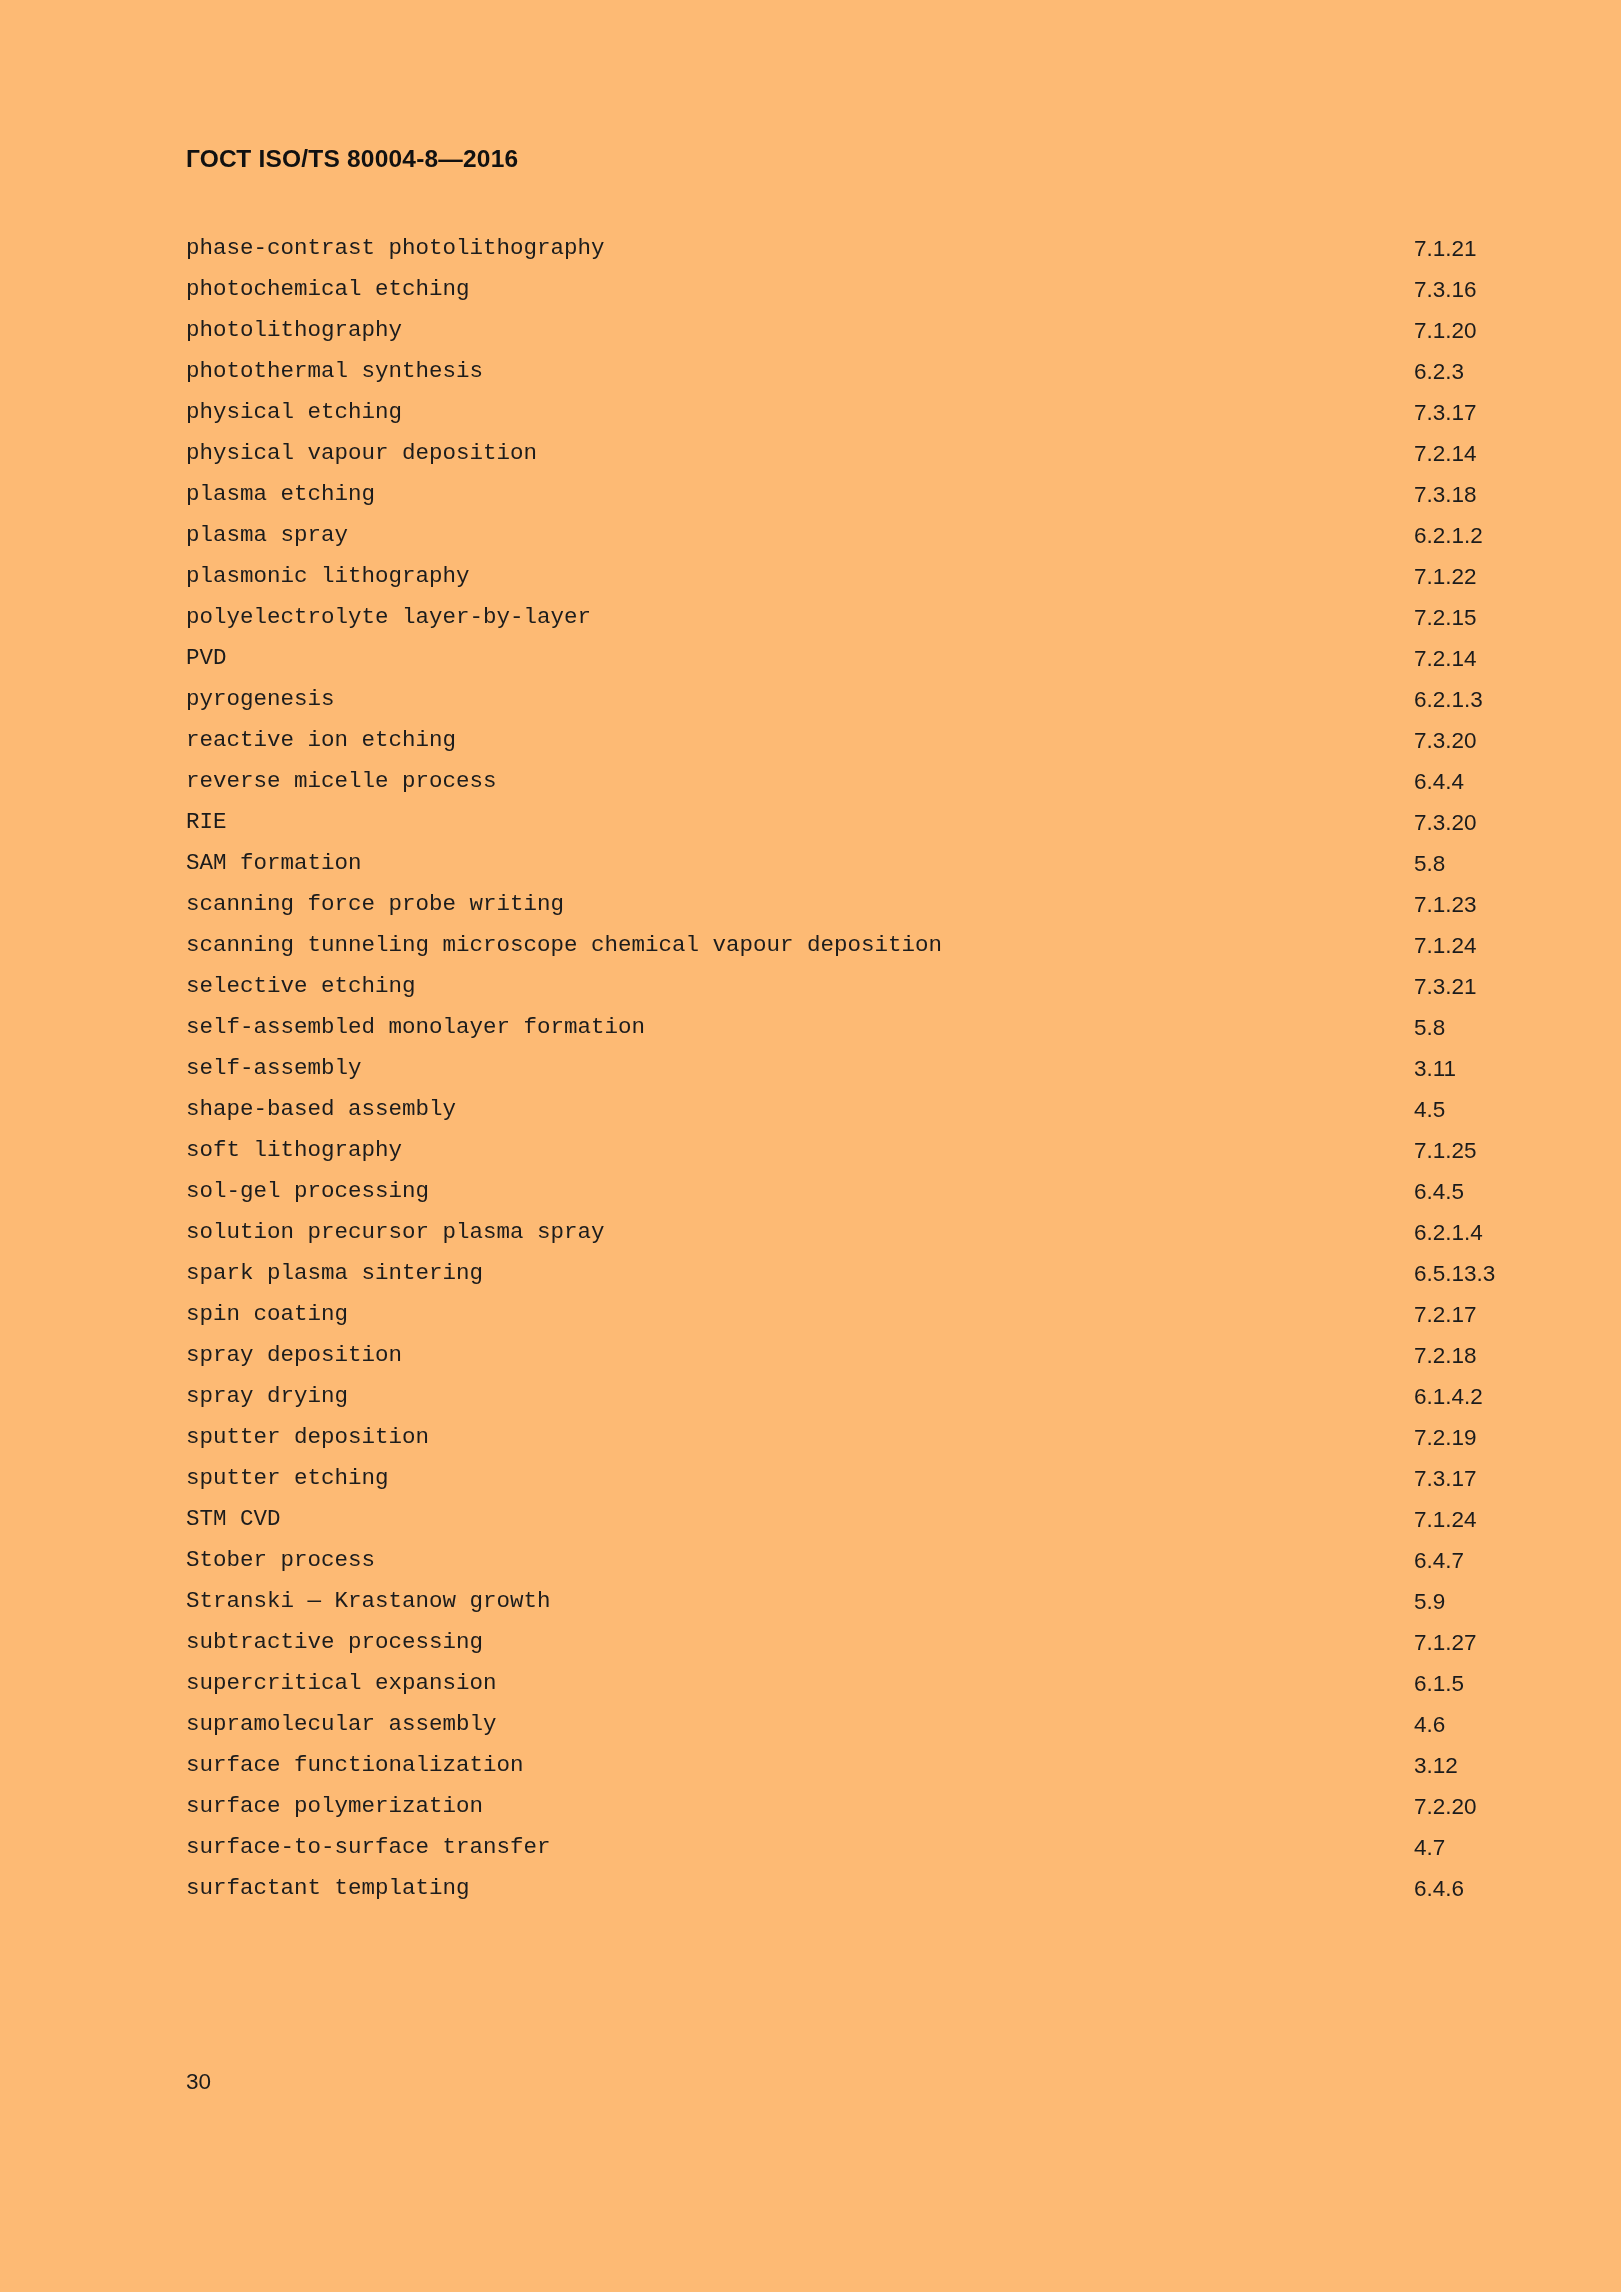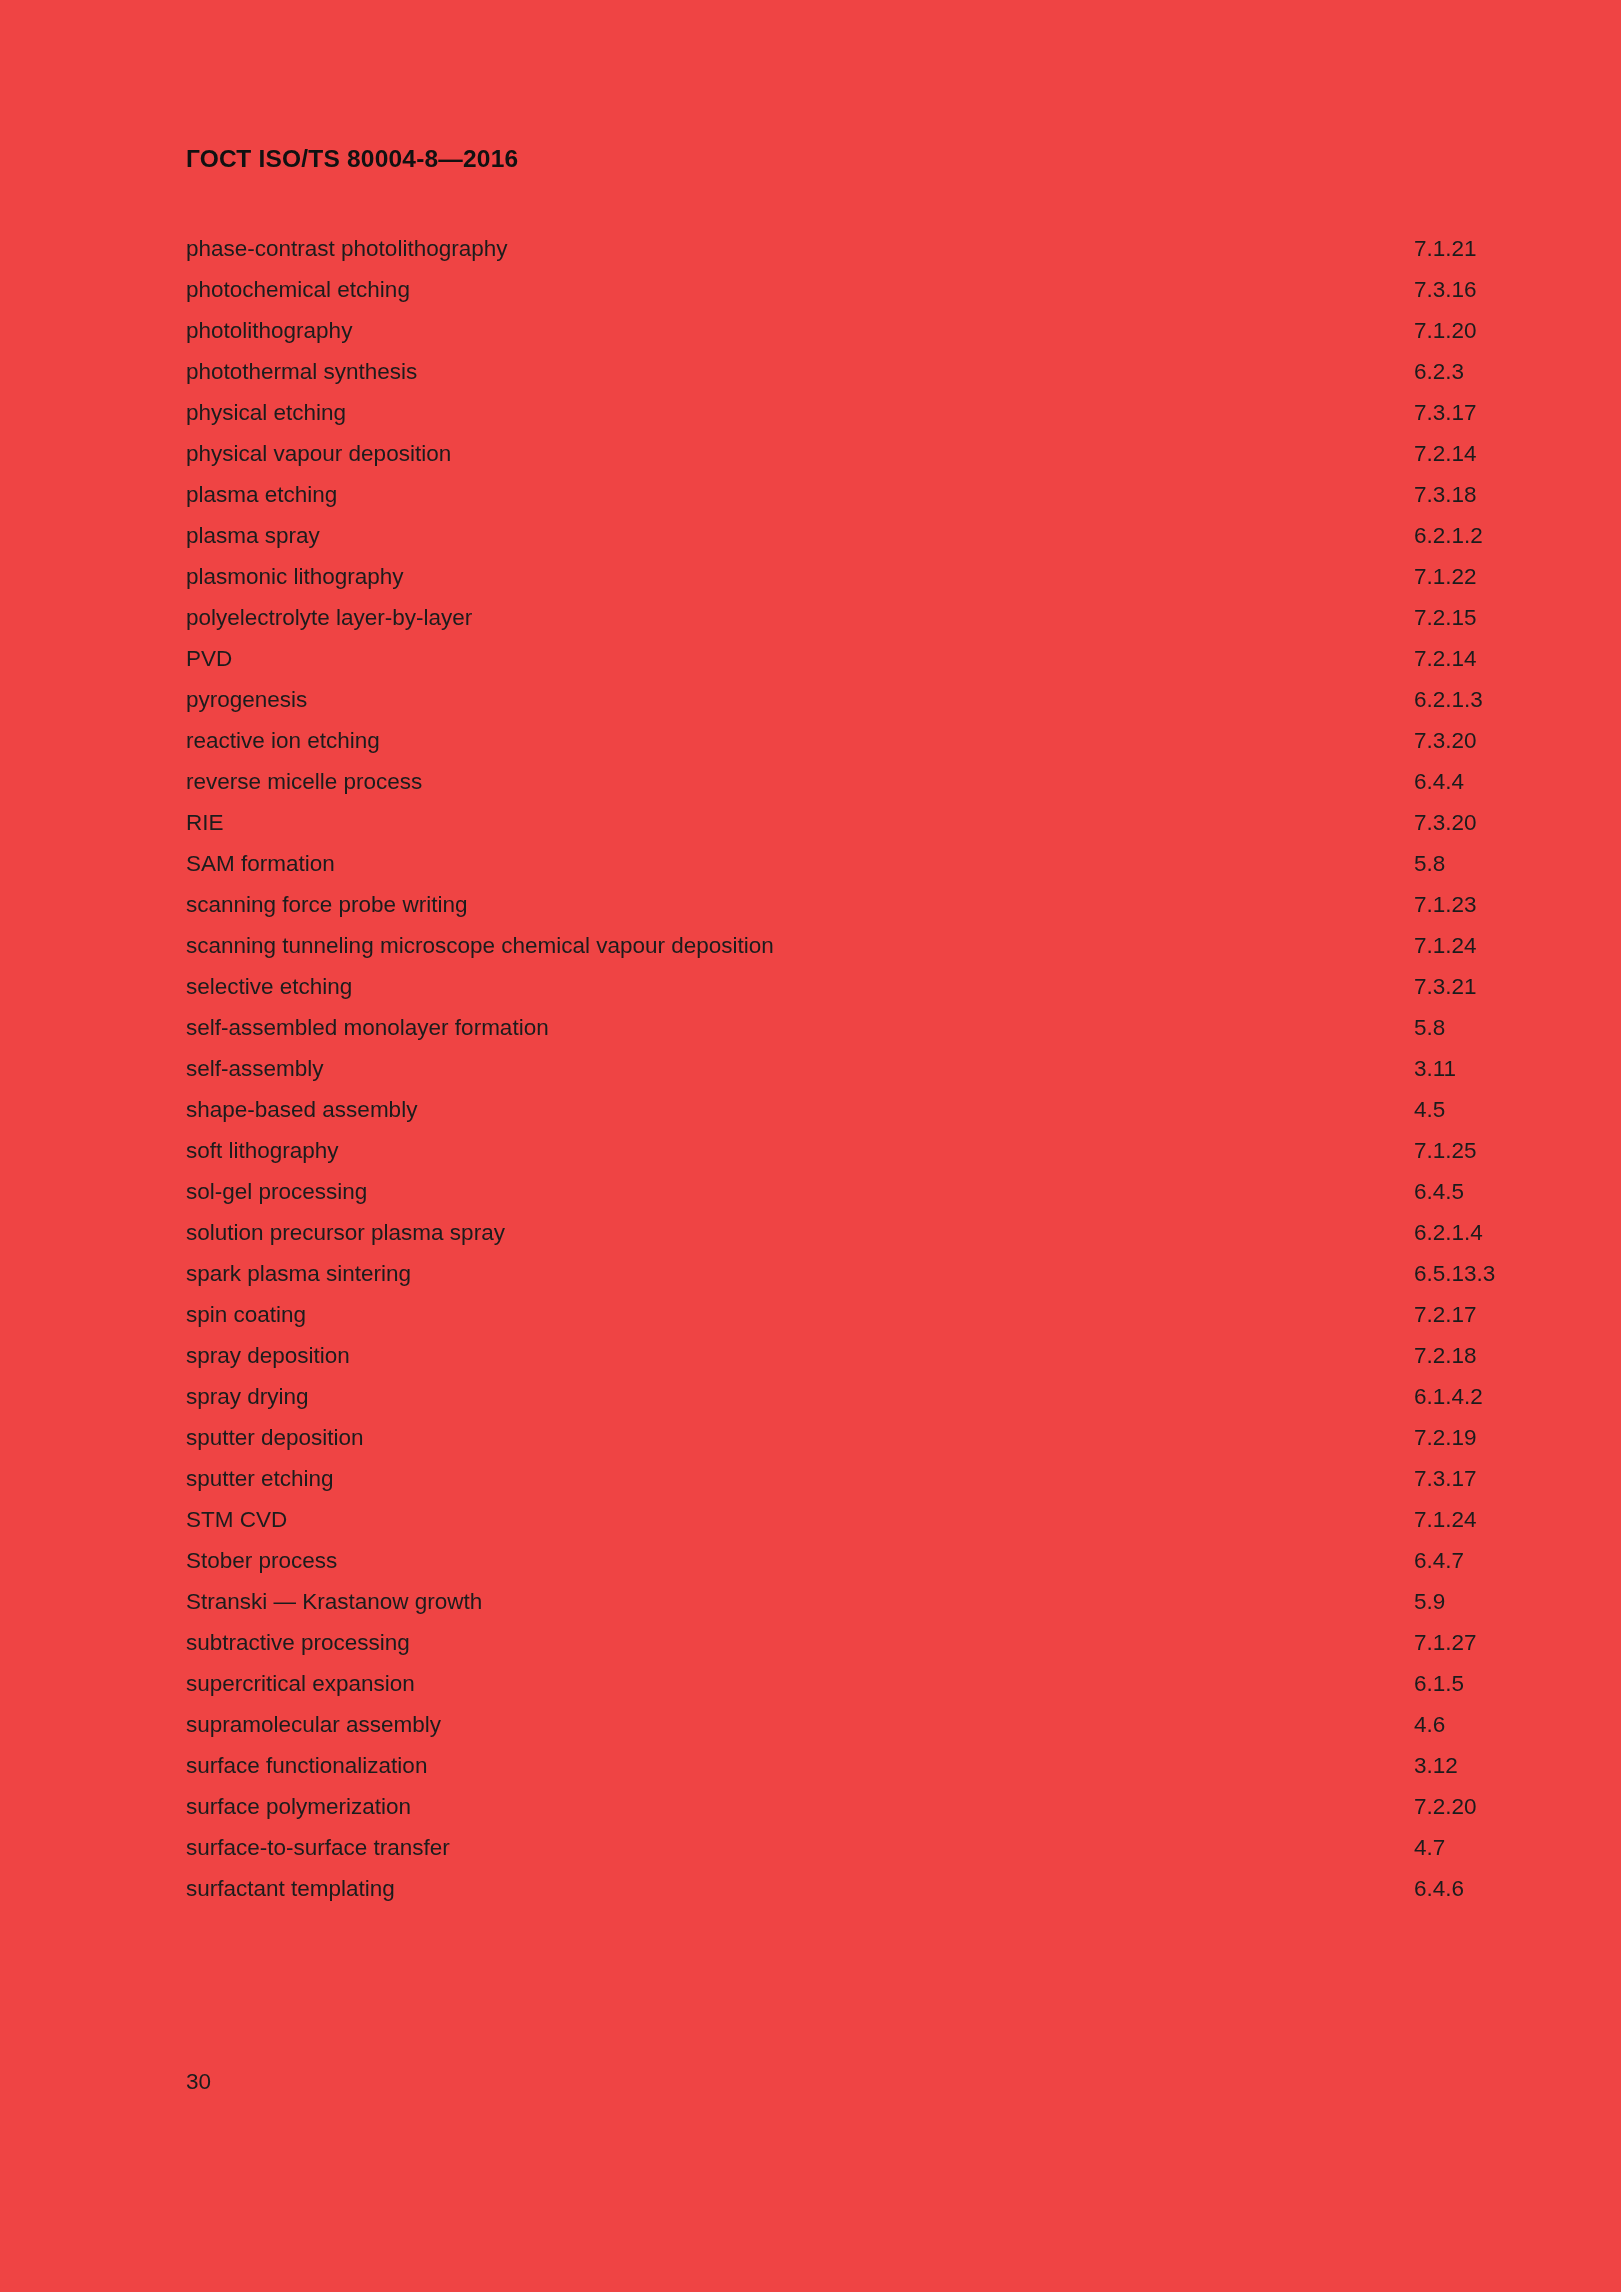--- a/index.html
+++ b/index.html
@@ -8,21 +8,21 @@
     background: #ffffff;
   }
   body {
     font-family: "Liberation Sans", sans-serif;
     color: #1a1a1a;
   }
   .page {
     position: relative;
     width: 1621px;
     height: 2293px;
-    background: #ef4444;
+    background: #fdba74;
     overflow: hidden;
     box-sizing: border-box;
   }
   .doc-header {
     position: absolute;
     left: 186px;
     top: 145px;
     font-size: 24.5px;
     font-weight: bold;
     letter-spacing: 0.2px;
@@ -39,20 +39,21 @@
     position: relative;
     height: 41px;
     line-height: 41px;
     font-size: 22.5px;
     color: #1c1c1c;
     white-space: nowrap;
   }
   .entry-term {
     display: inline-block;
     vertical-align: top;
+    font-family: Liberation Mono, monospace;
   }
   .entry-ref {
     position: absolute;
     left: 1228px;
     top: 0;
     font-size: 22.5px;
     color: #1c1c1c;
     white-space: nowrap;
   }
   .page-number {

